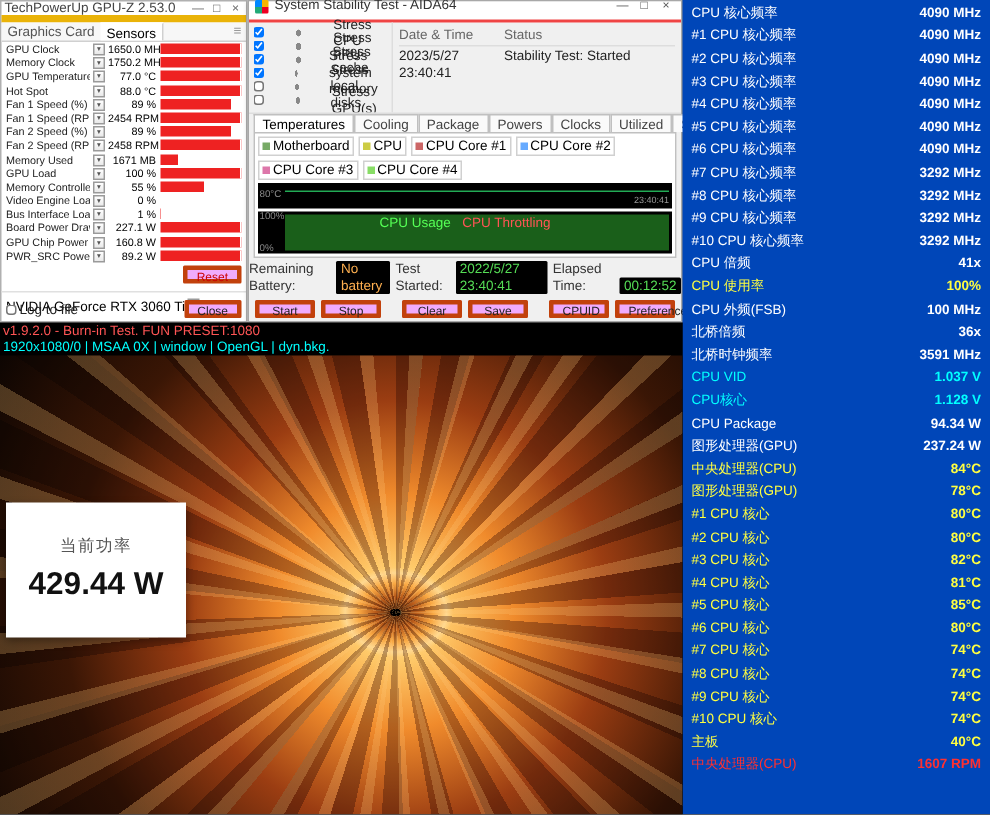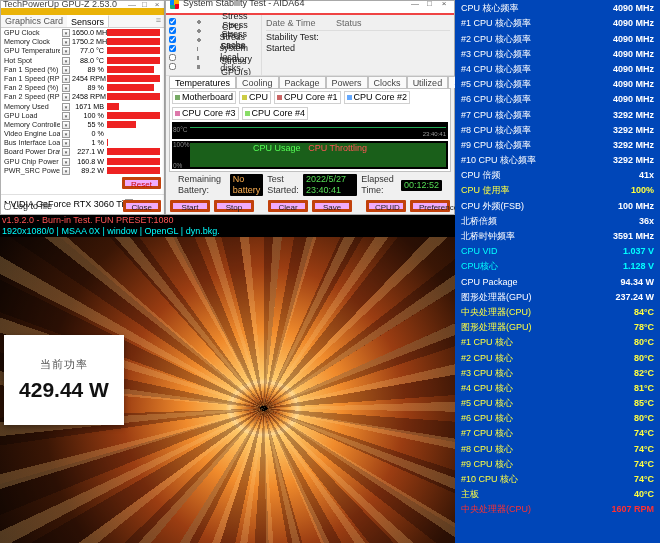--- a/index.html
+++ b/index.html
@@ -9,21 +9,21 @@
     --blue-panel-bg:#0046b8;
     --cyan:#00ffff;
     --yel:#ffff40;
     --red:#ff3030;
   }
   *{box-sizing:border-box;font-family:"Segoe UI",Tahoma,Arial,sans-serif;font-size:9px;line-height:1.2;margin:0;padding:0}
   #stage{position:relative;width:660px;height:543px;background:#000;overflow:hidden}
 
   
   .gpuz{position:absolute;left:0;top:0;width:165px;height:215px;background:#fff;border:1px solid #b0b0b0;box-shadow:0 1px 3px rgba(0,0,0,.3)}
-  .gpuz-title{height:14px;display:flex;align-items:center;justify-content:space-between;padding:0 2px;font-size:8px;color:#444;border-bottom:7px solid #eab308}
+  .gpuz-title{height:14px;display:flex;align-items:center;justify-content:space-between;padding:0 2px;font-size:8px;color:#444;border-bottom:5px solid #eab308}
   .gpuz-title .icons span{display:inline-block;width:10px;text-align:center;font-size:8px;color:#666}
   .gpuz-tabs{display:flex;height:13px;border-bottom:1px solid #d0d0d0;font-size:8px;background:#f7f7f7}
   .gpuz-tabs div{padding:1px 4px;color:#555}
   .gpuz-tabs .active{background:#fff;border-right:1px solid #d0d0d0;border-top:1px solid #fff;color:#000}
   .gpuz-tabs .spacer{flex:1}
   .gpuz-tabs .ham{padding:0 3px;color:#999}
   .gpuz-body{padding:1px 3px 1px 3px}
   .gpuz-row{display:flex;align-items:flex-start;height:9.2px;gap:2px}
   .gpuz-row .lbl{width:56px;white-space:nowrap;overflow:hidden;font-size:7.2px;color:#222}
   .gpuz-row .dd{width:8px;height:8px;border:1px solid #9a9a9a;background:linear-gradient(#fff,#e9e9e9);font-size:5px;color:#555;display:flex;align-items:center;justify-content:center}
@@ -61,21 +61,21 @@
   .aida-legend span::before{content:"";width:5px;height:5px;background:var(--c)}
   .aida-graph{flex:1;background:#000;margin-top:2px;position:relative;overflow:hidden}
   .aida-graph .ylab{position:absolute;left:1px;color:#888;font-size:6.5px}
   .aida-graph .temp-line{position:absolute;left:18px;right:2px;top:28%;height:1px;background:#2a5}
   .aida-graph .tlabel{position:absolute;right:2px;bottom:1px;font-size:6px;color:#999}
   .aida-graph2{height:28px;background:#000;margin-top:2px;position:relative}
   .aida-graph2 .ylab{position:absolute;left:1px;color:#888;font-size:6.5px}
   .aida-graph2 .fill{position:absolute;left:18px;right:2px;top:2px;bottom:2px;background:#1a5f1a}
   .aida-graph2 .legend{position:absolute;left:50%;top:2px;transform:translateX(-50%);font-size:6px}
   .aida-graph2 .legend span{padding:0 3px}
-  .aida-status{display:flex;gap:4px;font-size:7px;padding:2px 12px;align-items:center;color:#333}
+  .aida-status{display:flex;gap:4px;font-size:7px;padding:2px 0;align-items:flex-end;color:#333}
   .aida-status .pill{background:#000;color:#ffb050;padding:0 3px;border-radius:1px}
   .aida-status .pill.green{color:#5d5}
   .aida-btns{display:flex;gap:4px;padding:2px 4px;justify-content:flex-start}
   .aida-btns .btn{width:40px;text-align:center}
 
   
   .bluepanel{position:absolute;right:0;top:0;bottom:0;width:205px;background:var(--blue-panel-bg);color:#fff;padding:1px 6px;overflow:hidden}
   .bprow{display:flex;justify-content:space-between;height:15.2px;align-items:center;font-size:10px;font-weight:500}
   .bprow .k{white-space:nowrap}
   .bprow .v{white-space:nowrap;font-weight:600}
@@ -279,20 +279,21 @@
             <span style="width:8px;height:8px;display:inline-block;background:radial-gradient(#888 40%,transparent 42%);"></span>
             <span>Stress GPU(s)</span>
           </label>
         </div>
       <div class="aida-info">
         <div class="hdr">
             <span>Date &amp; Time</span>
             <span>Status</span>
           </div>
         <div class="row">
+            <span>2023/5/27 23:40:41</span>
             <span>Stability Test: Started</span>
           </div>
       </div>
     </div>
     <div class="aida-tabs" id="aida-tabs">
         <div class="active">Temperatures</div>
         <div>Cooling Fans</div>
         <div>Package</div>
         <div>Powers</div>
         <div>Clocks</div>

